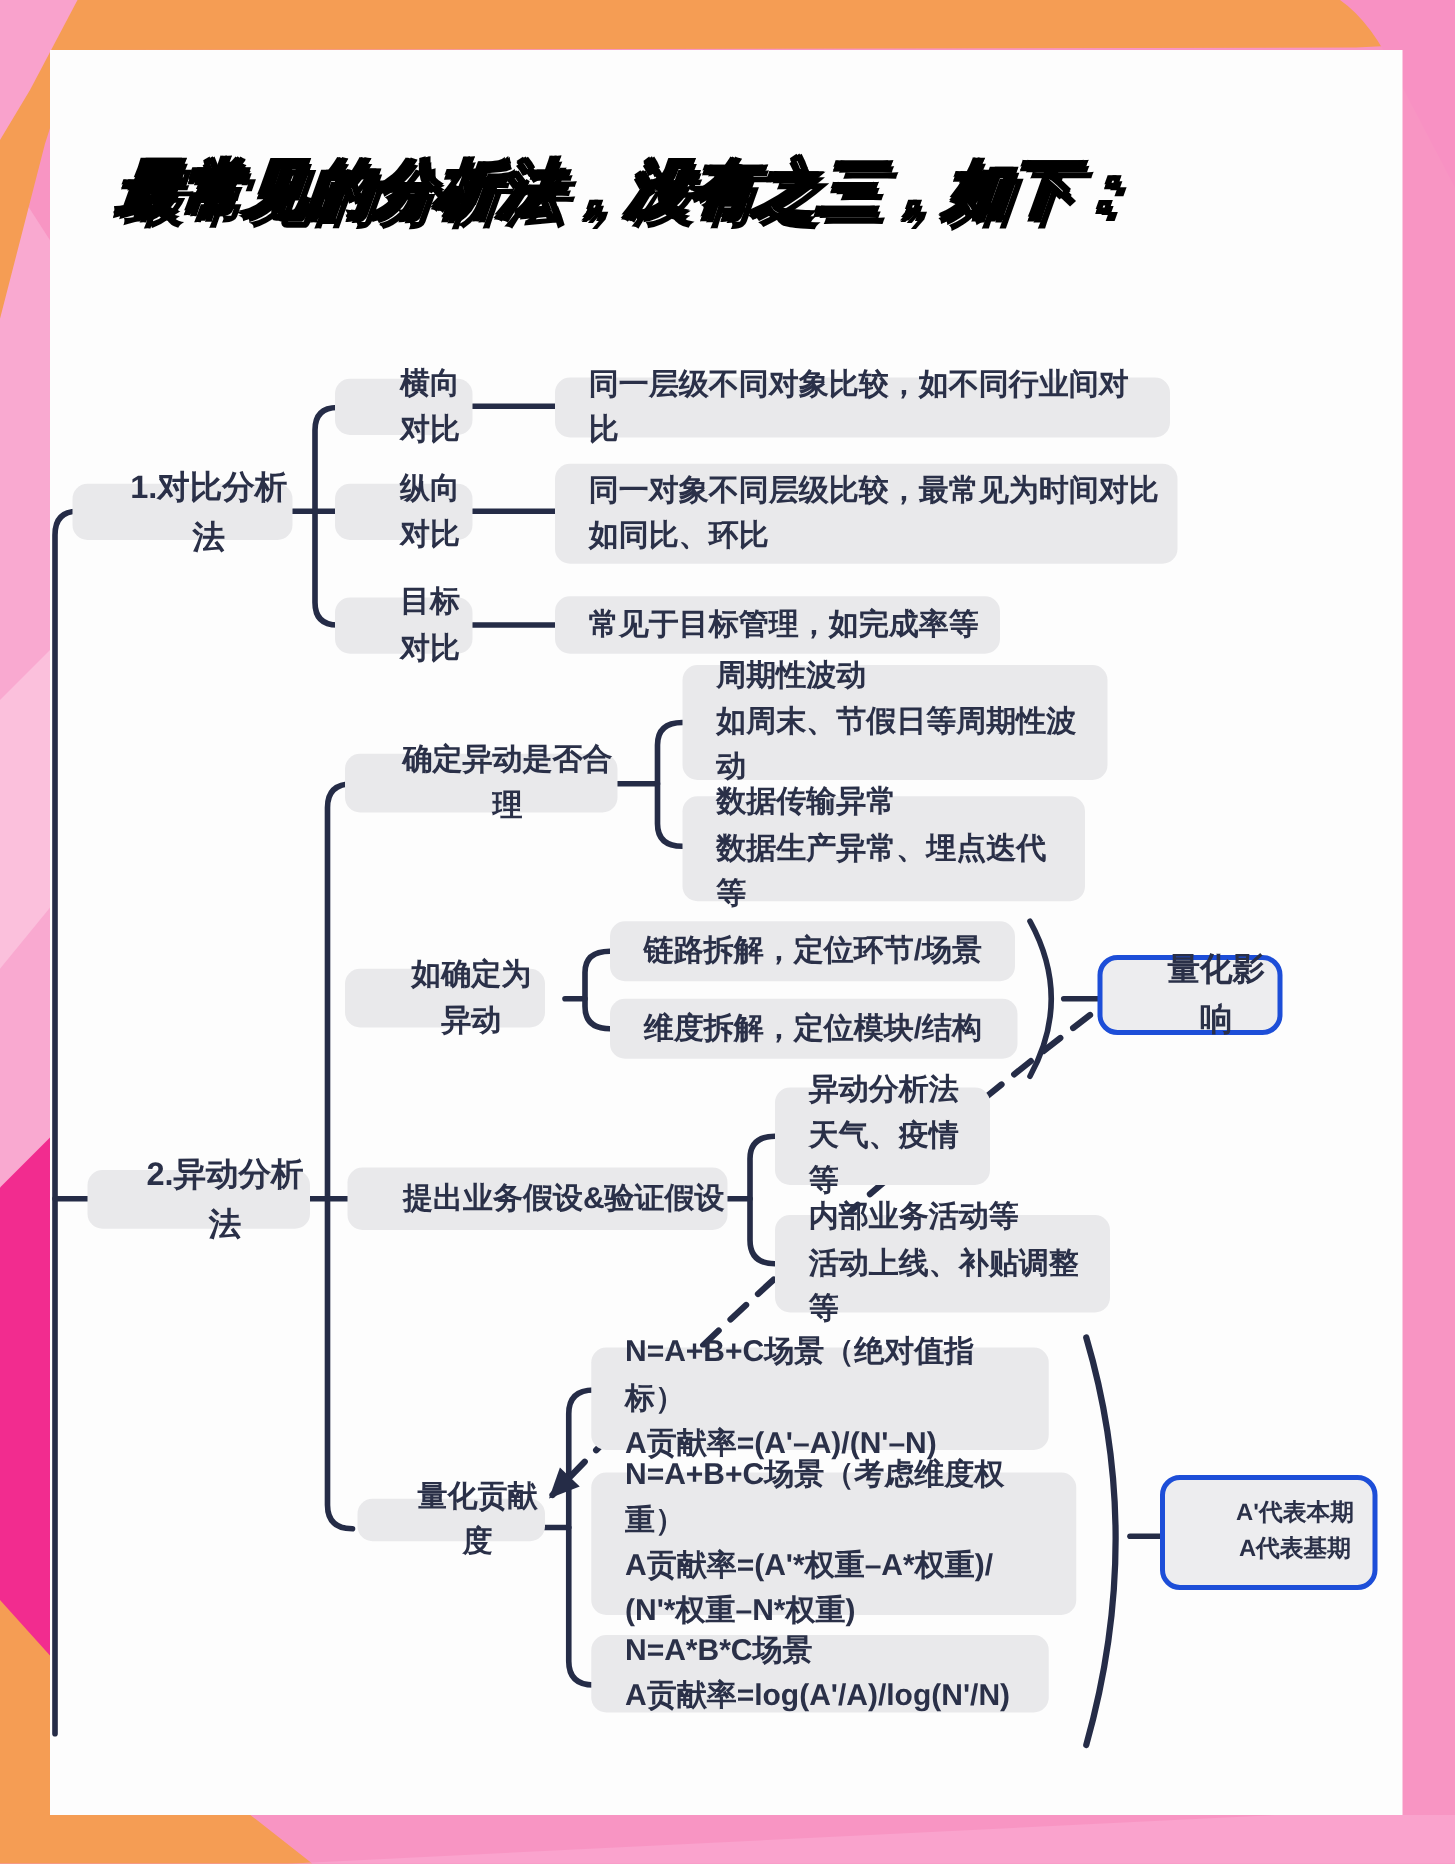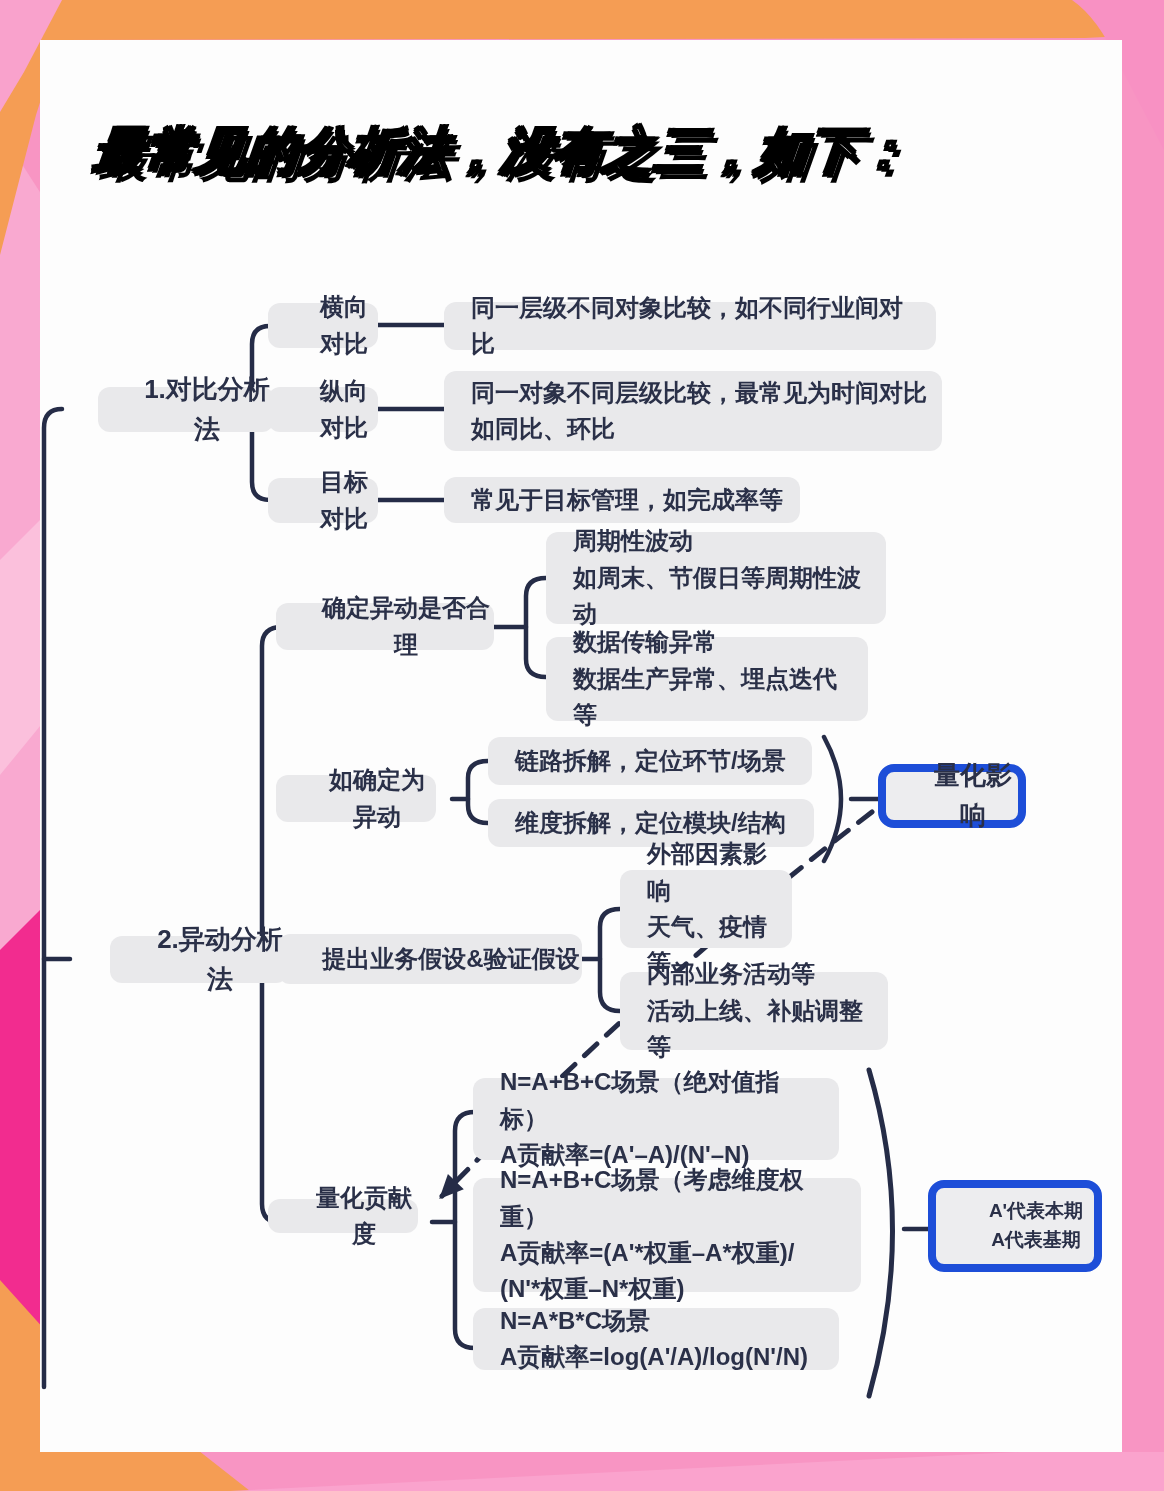--- a/index.html
+++ b/index.html
@@ -19,22 +19,22 @@
     -webkit-text-stroke:2.5px #000;
     text-shadow:3px 3px 0 #000,-2px -2px 0 #000,2px -2px 0 #000,-2px 2px 0 #000,7px 8px 0 #000;
   }
   .node{
     position:absolute;background:#e9e9eb;border-radius:12px;
     color:#2a3048;font-size:24px;font-weight:600;line-height:1.52;
     display:flex;flex-direction:column;justify-content:center;box-sizing:border-box;padding-left:42px;
   }
   .node.center{align-items:center;text-align:center;}
   .node.left{align-items:flex-start;text-align:left;padding-left:27px;padding-right:12px;}
-  .node.branch{font-size:26px;font-weight:700;margin-left:40px;}
-  .node.outlined{background:#ededef;border:8px solid #1d4ed8;border-radius:16px;}
+  .node.branch{font-size:26px;font-weight:700;}
+  .node.outlined{background:#ededef;border:4px solid #1d4ed8;border-radius:16px;}
 </style>
 </head>
 <body>
 
 <div class="stage">
 
   <svg class="bg" width="1164" height="1491">
     <rect width="1164" height="1491" fill="#f895c3"></rect>
     <polygon points="0,130 45,200 45,950 0,1000" fill="#f9a9d0"></polygon>
     <polygon points="0,560 45,515 45,720 0,775" fill="#fbc0dc"></polygon>
@@ -115,29 +115,29 @@
   </div>
 
   <div class="node center" style="left:276px;top:775px;width:160px;height:47px">如确定为异动</div>
   <div class="node left" style="left:488px;top:737px;width:324px;height:48px">链路拆解，定位环节/场景</div>
   <div class="node left" style="left:488px;top:799px;width:326px;height:48px">维度拆解，定位模块/结构</div>
   <div class="node center outlined" style="left:878px;top:764px;width:148px;height:64px;font-size:26px">量化影响</div>
 
   <div class="node center branch" style="left:70px;top:936px;width:178px;height:47px">2.异动分析法</div>
   <div class="node center" style="left:278px;top:934px;width:304px;height:50px">提出业务假设&amp;验证假设</div>
   <div class="node left" style="left:620px;top:870px;width:172px;height:78px">
-    <div>外部因素影响</div>
+    <div>异动分析法</div>
     <div>天气、疫情等</div>
   </div>
   <div class="node left" style="left:620px;top:972px;width:268px;height:78px">
     <div>内部业务活动等</div>
     <div>活动上线、补贴调整等</div>
   </div>
 
-  <div class="node center" style="left:268px;top:1199px;width:150px;height:34px">量化贡献度</div>
+  <div class="node center" style="left:286px;top:1199px;width:150px;height:34px">量化贡献度</div>
   <div class="node left" style="left:473px;top:1078px;width:366px;height:82px">
     <div>N=A+B+C场景（绝对值指标）</div>
     <div>A贡献率=(A'–A)/(N'–N)</div>
   </div>
   <div class="node left" style="left:473px;top:1178px;width:388px;height:114px">
     <div>N=A+B+C场景（考虑维度权重）</div>
     <div>A贡献率=(A'*权重–A*权重)/</div>
     <div>(N'*权重–N*权重)</div>
   </div>
   <div class="node left" style="left:473px;top:1308px;width:366px;height:62px">

